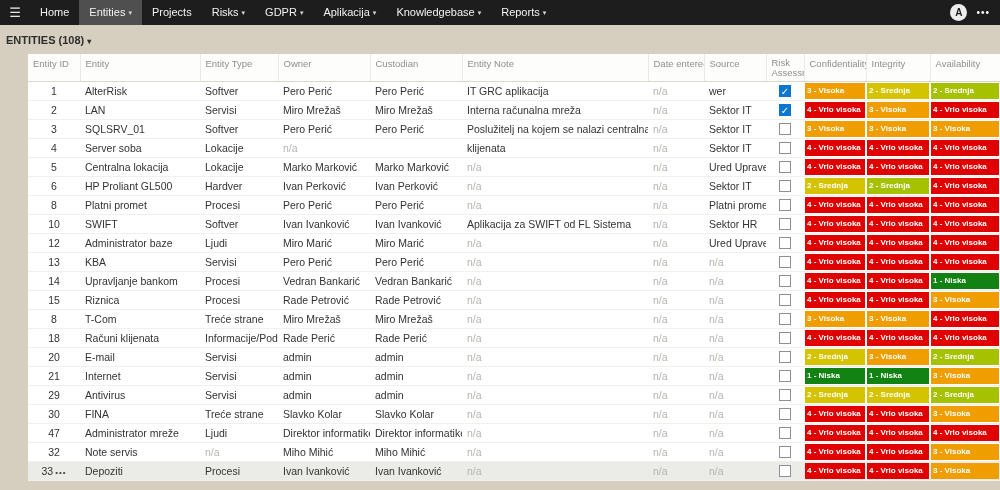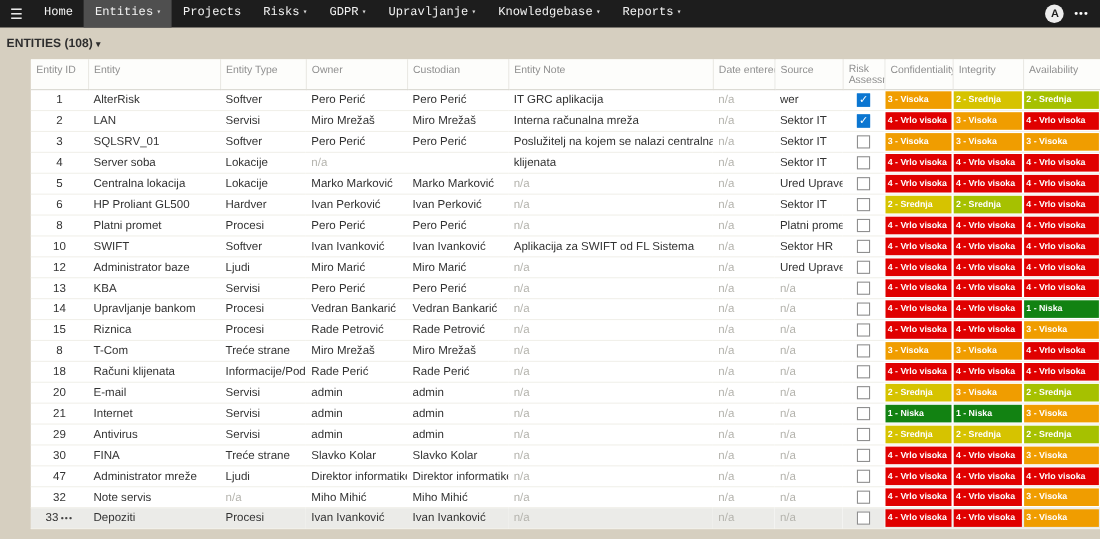--- a/index.html
+++ b/index.html
@@ -6,21 +6,21 @@
   html,body { margin:0; padding:0; }
   body {
     width:1000px; height:490px; overflow:hidden;
     background:#d6cfc0;
     font-family:"Liberation Sans", sans-serif;
   }
   
   .navbar { display:flex; align-items:stretch; height:25px; background:#1d1d1d; color:#fff; font-size:11px; }
   .hamburger { width:30px; display:flex; align-items:center; justify-content:center; font-size:13px; cursor:pointer; color:#e8e8e8; }
   .nav-items { display:flex; flex:1; }
-  .nav-item { padding:0 10px; line-height:25px; cursor:pointer; white-space:nowrap; color:#f2f2f2;font-family:Liberation Mono, monospace; }
+  .nav-item { padding:0 10px; line-height:25px; cursor:pointer; white-space:nowrap; color:#f2f2f2; }
   .nav-item.active { background:#4f4f4f; }
   .caret { font-size:7px; margin-left:3px; vertical-align:1px; color:#d8d8d8; }
   .nav-right { display:flex; align-items:center; gap:9px; padding-right:10px; }
   .avatar { width:17px; height:17px; border-radius:50%; background:#ededed; color:#1d1d1d;
             font-size:10px; font-weight:bold; display:flex; align-items:center; justify-content:center; cursor:pointer; }
   .overflow { font-size:10px; letter-spacing:1px; cursor:pointer; }
   
   .collection-bar { padding:9px 6px 8px; font-size:11px; color:#2e2e2e; font-weight:bold; }
   .collection-bar .caret-dark { font-size:8px; color:#2e2e2e; margin-left:3px; }
   
@@ -49,21 +49,21 @@
 <body>
 
 <div class="navbar">
   <div class="hamburger">☰</div>
   <div class="nav-items" id="nav-items">
       <div class="nav-item"><span>Home</span></div>
       <div class="nav-item active"><span>Entities</span><span class="caret">▾</span></div>
       <div class="nav-item"><span>Projects</span></div>
       <div class="nav-item"><span>Risks</span><span class="caret">▾</span></div>
       <div class="nav-item"><span>GDPR</span><span class="caret">▾</span></div>
-      <div class="nav-item"><span>Upravljanje</span><span class="caret">▾</span></div>
+      <div class="nav-item"><span>Aplikacija</span><span class="caret">▾</span></div>
       <div class="nav-item"><span>Knowledgebase</span><span class="caret">▾</span></div>
       <div class="nav-item"><span>Reports</span><span class="caret">▾</span></div>
     </div>
   <div class="nav-right">
     <div class="avatar">A</div>
     <div class="overflow">•••</div>
   </div>
 </div>
 
 <div class="collection-bar">

